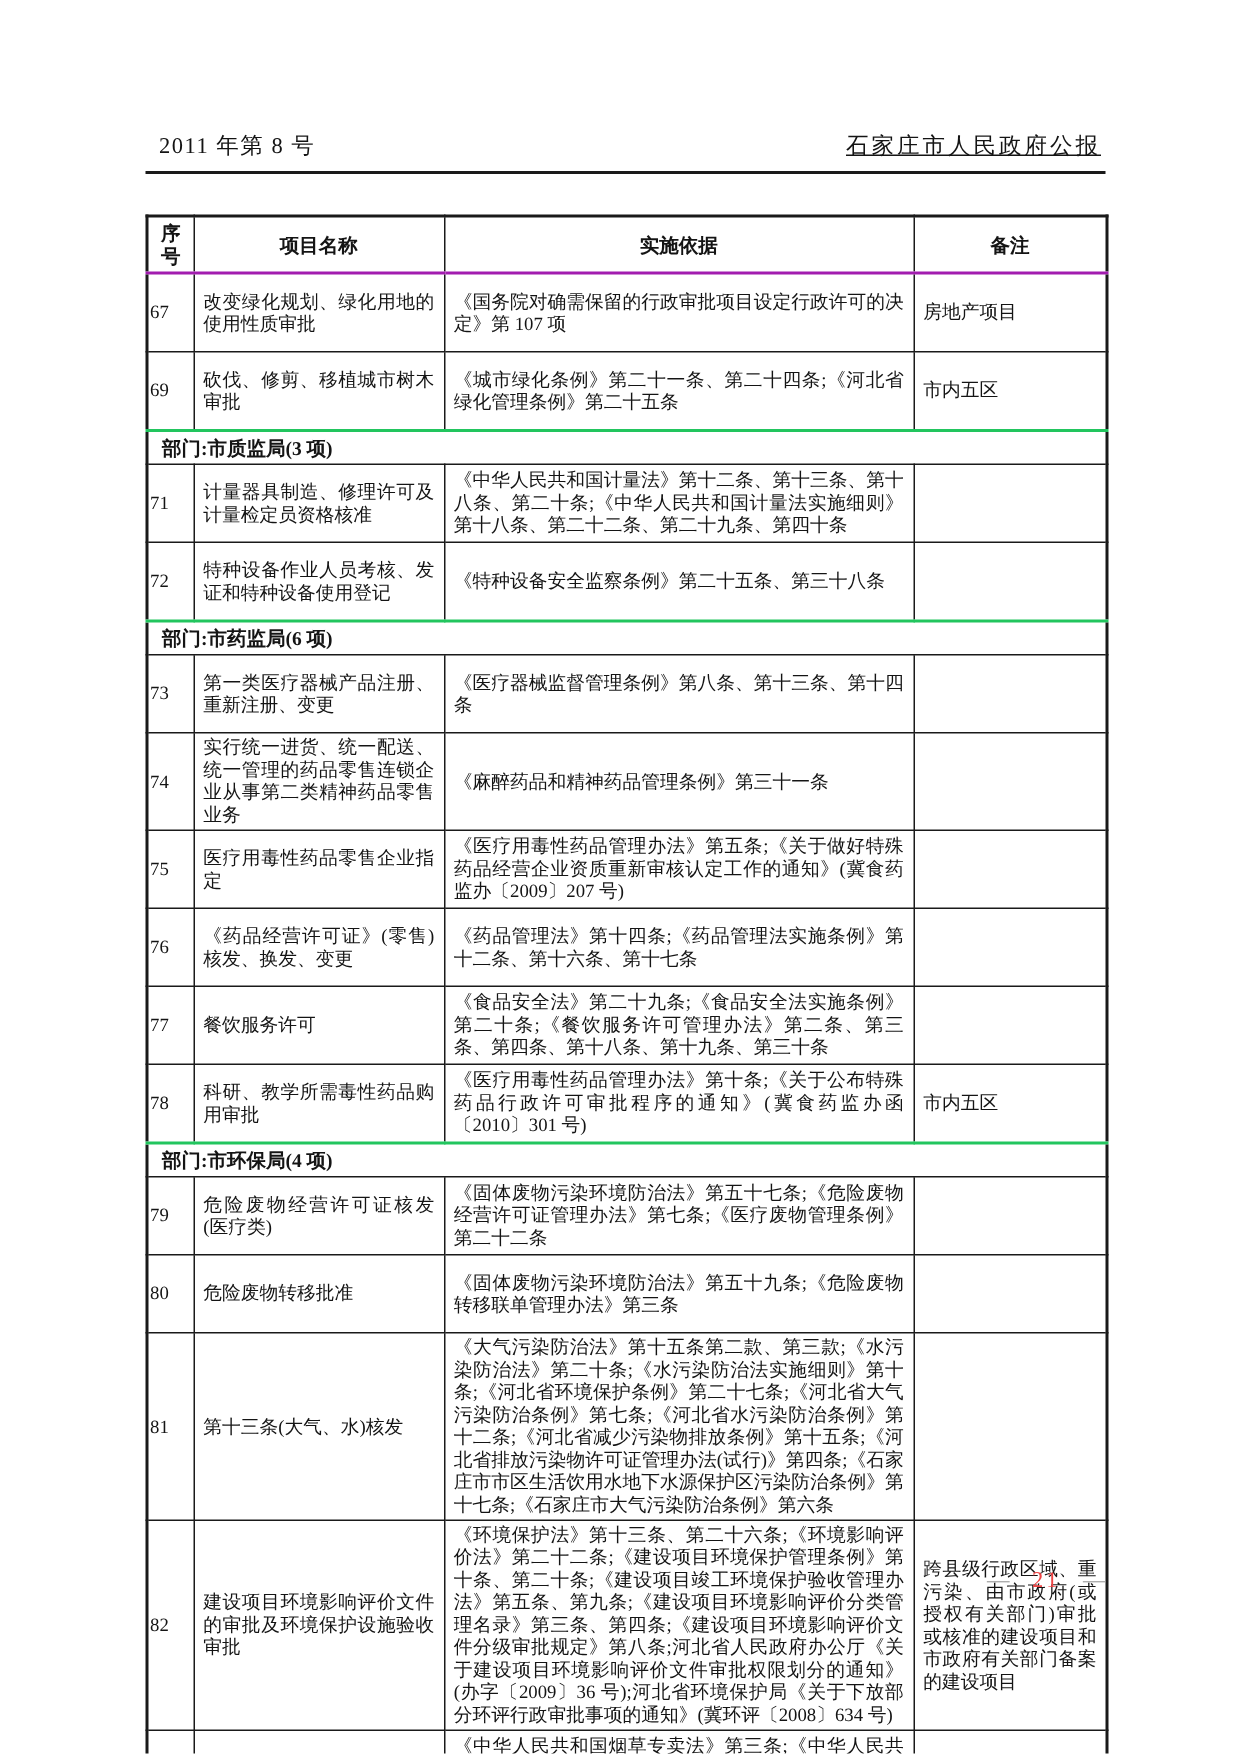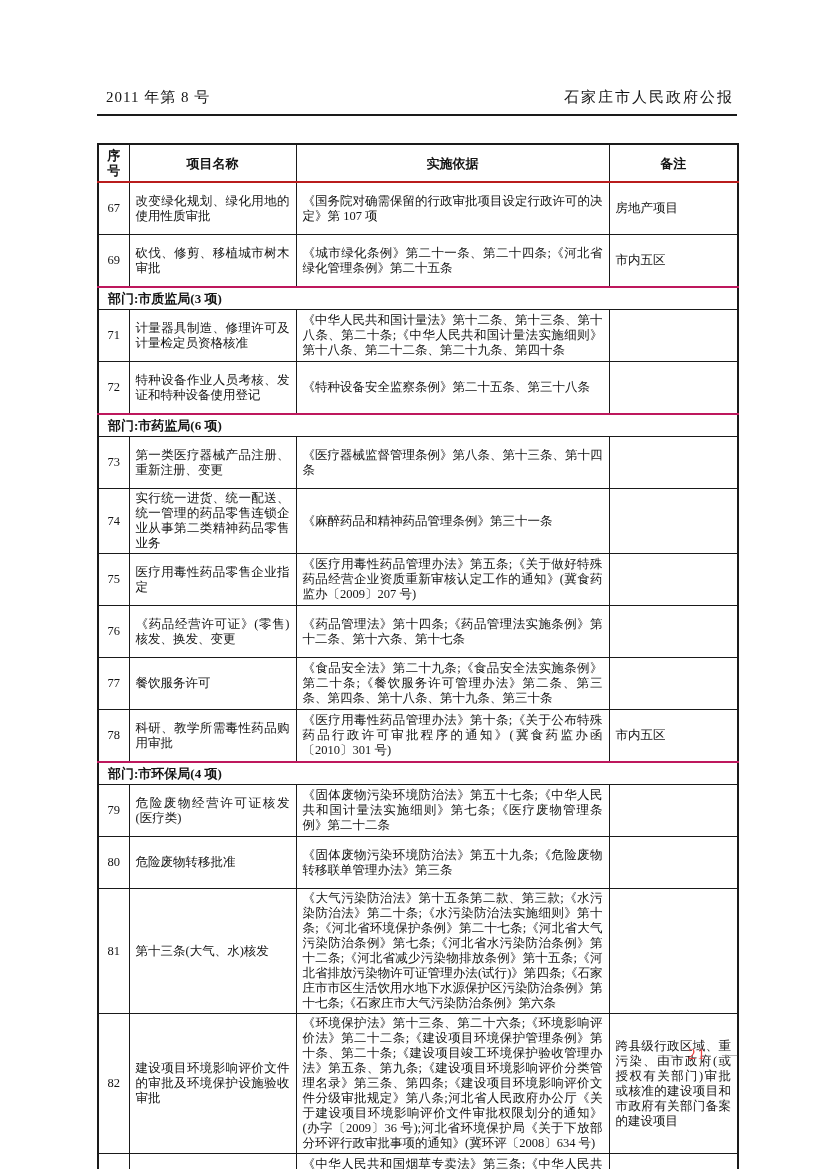--- a/index.html
+++ b/index.html
@@ -17,21 +17,21 @@
     position: absolute;
     top: 88px;
     left: 106px;
     width: 628px;
     display: flex;
     justify-content: space-between;
     align-items: baseline;
     font-size: 15px;
     letter-spacing: 1px;
   }
-  .masthead .right { letter-spacing: 2px; }
+  .masthead .right { letter-spacing: 2px; text-decoration: underline; }
   .header-rule {
     position: absolute;
     top: 114px;
     left: 97px;
     width: 640px;
     height: 0;
     border-top: 2px solid #1a1a1a;
   }
   table.approval {
     position: absolute;
@@ -45,35 +45,35 @@
     border: 2px solid #1a1a1a;
   }
   .approval th, .approval td {
     border: 1px solid #1a1a1a;
   }
   .approval thead th {
     font-size: 13px;
     font-weight: bold;
     padding: 3px 2px;
     text-align: center;
-    border-bottom: 2px solid #b91c1c;
+    border-bottom: 2px solid #a21caf;
   }
   .approval td {
     padding: 2px 6px;
     vertical-align: middle;
   }
-  td.cell-no { text-align: center; padding: 18px 1px; }
+  td.cell-no { text-align: left; padding: 18px 1px; }
   td.cell-name, td.cell-basis, td.cell-note {
     text-align: justify;
   }
   tr.section-row td {
     font-weight: bold;
     font-size: 13px;
     padding: 3px 4px 3px 9px;
-    border-top: 2px solid #be185d;
+    border-top: 2px solid #22c55e;
     text-align: left;
   }
   .page-num {
     position: absolute;
     top: 1046px;
     left: 0;
     width: 737px;
     display: flex;
     justify-content: flex-end;
     align-items: center;
@@ -173,21 +173,21 @@
     <td class="cell-name">科研、教学所需毒性药品购用审批</td>
     <td class="cell-basis">《医疗用毒性药品管理办法》第十条;《关于公布特殊药品行政许可审批程序的通知》(冀食药监办函〔2010〕301 号)</td>
     <td class="cell-note">市内五区</td>
   </tr>
       <tr class="section-row">
     <td colspan="4">部门:市环保局(4 项)</td>
   </tr>
       <tr>
     <td class="cell-no">79</td>
     <td class="cell-name">危险废物经营许可证核发(医疗类)</td>
-    <td class="cell-basis">《固体废物污染环境防治法》第五十七条;《中华人民共和国计量法实施细则》第七条;《医疗废物管理条例》第二十二条</td>
+    <td class="cell-basis">《固体废物污染环境防治法》第五十七条;《危险废物经营许可证管理办法》第七条;《医疗废物管理条例》第二十二条</td>
     <td class="cell-note"></td>
   </tr>
       <tr>
     <td class="cell-no">80</td>
     <td class="cell-name">危险废物转移批准</td>
     <td class="cell-basis">《固体废物污染环境防治法》第五十九条;《危险废物转移联单管理办法》第三条</td>
     <td class="cell-note"></td>
   </tr>
       <tr>
     <td class="cell-no">81</td>

